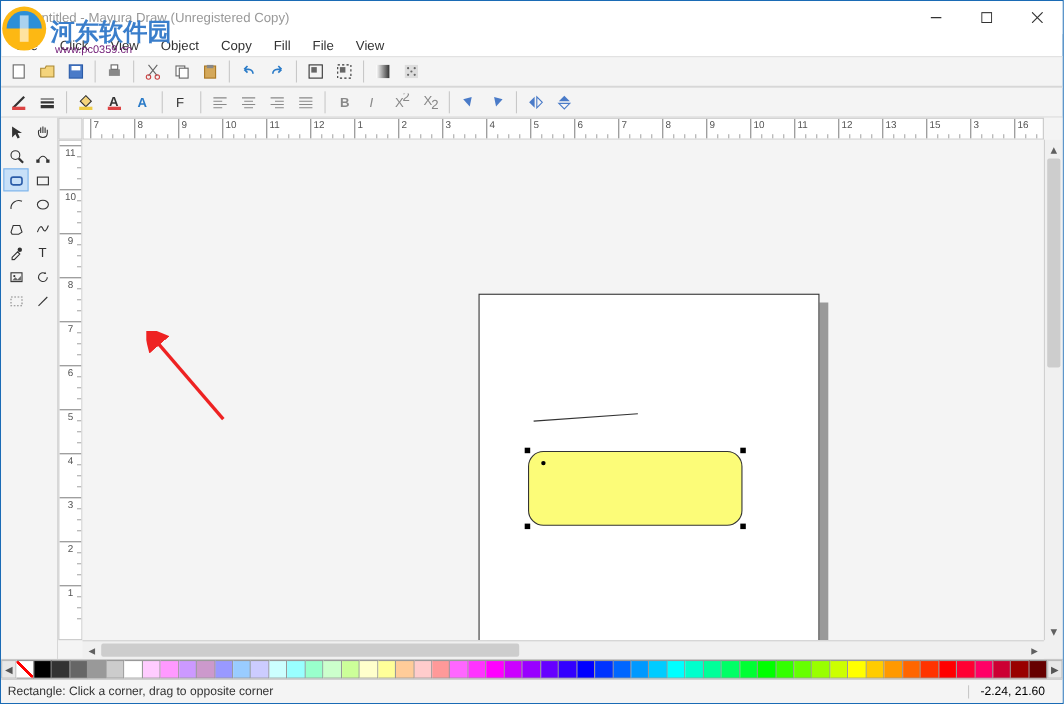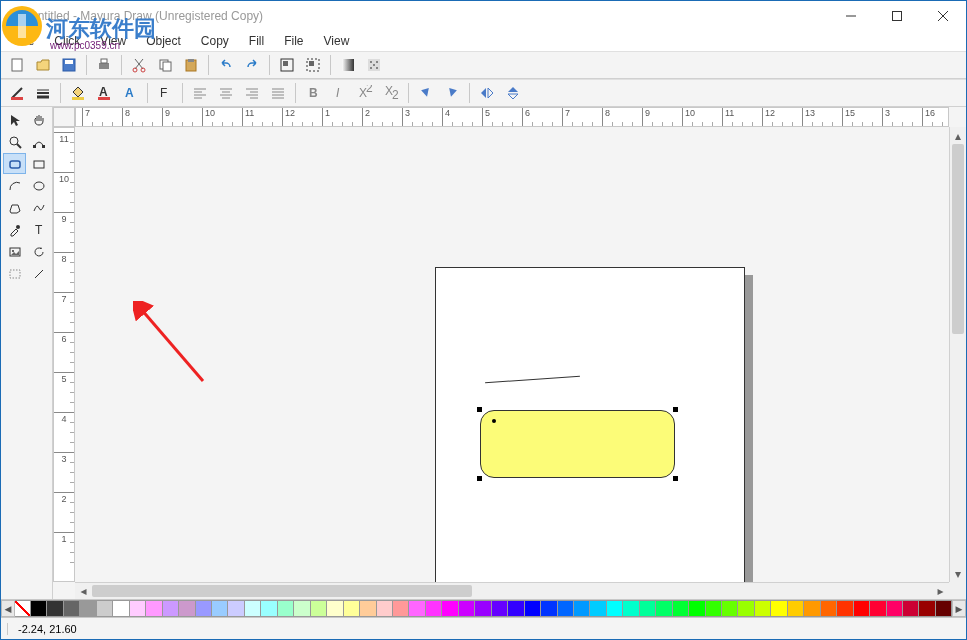--- a/index.html
+++ b/index.html
@@ -669,14 +669,15 @@
       <div class="sw" style="background: rgb(255, 0, 51);"></div>
       <div class="sw" style="background: rgb(255, 0, 102);"></div>
       <div class="sw" style="background: rgb(204, 0, 51);"></div>
       <div class="sw" style="background: rgb(153, 0, 0);"></div>
       <div class="sw" style="background: rgb(102, 0, 0);"></div>
     </div>
   <div class="pal-arrow">▶</div>
 </div>
 
 <div class="statusbar">
+  <span class="status-text">Rectangle: Click a corner, drag to opposite corner</span>
   <span class="status-coord">-2.24, 21.60</span>
 </div>
 
 </body></html>

